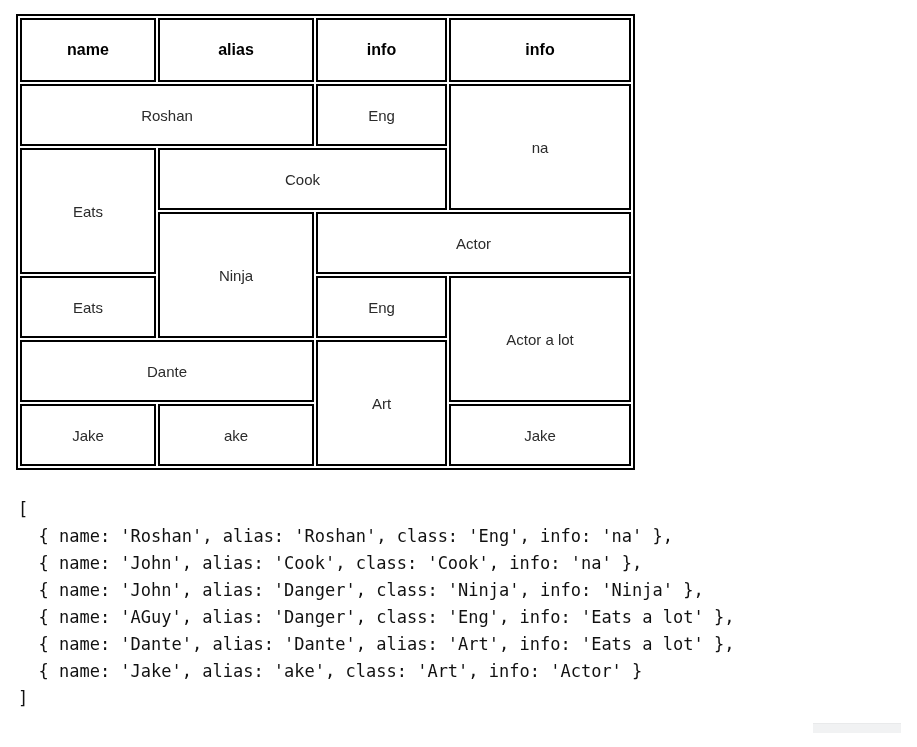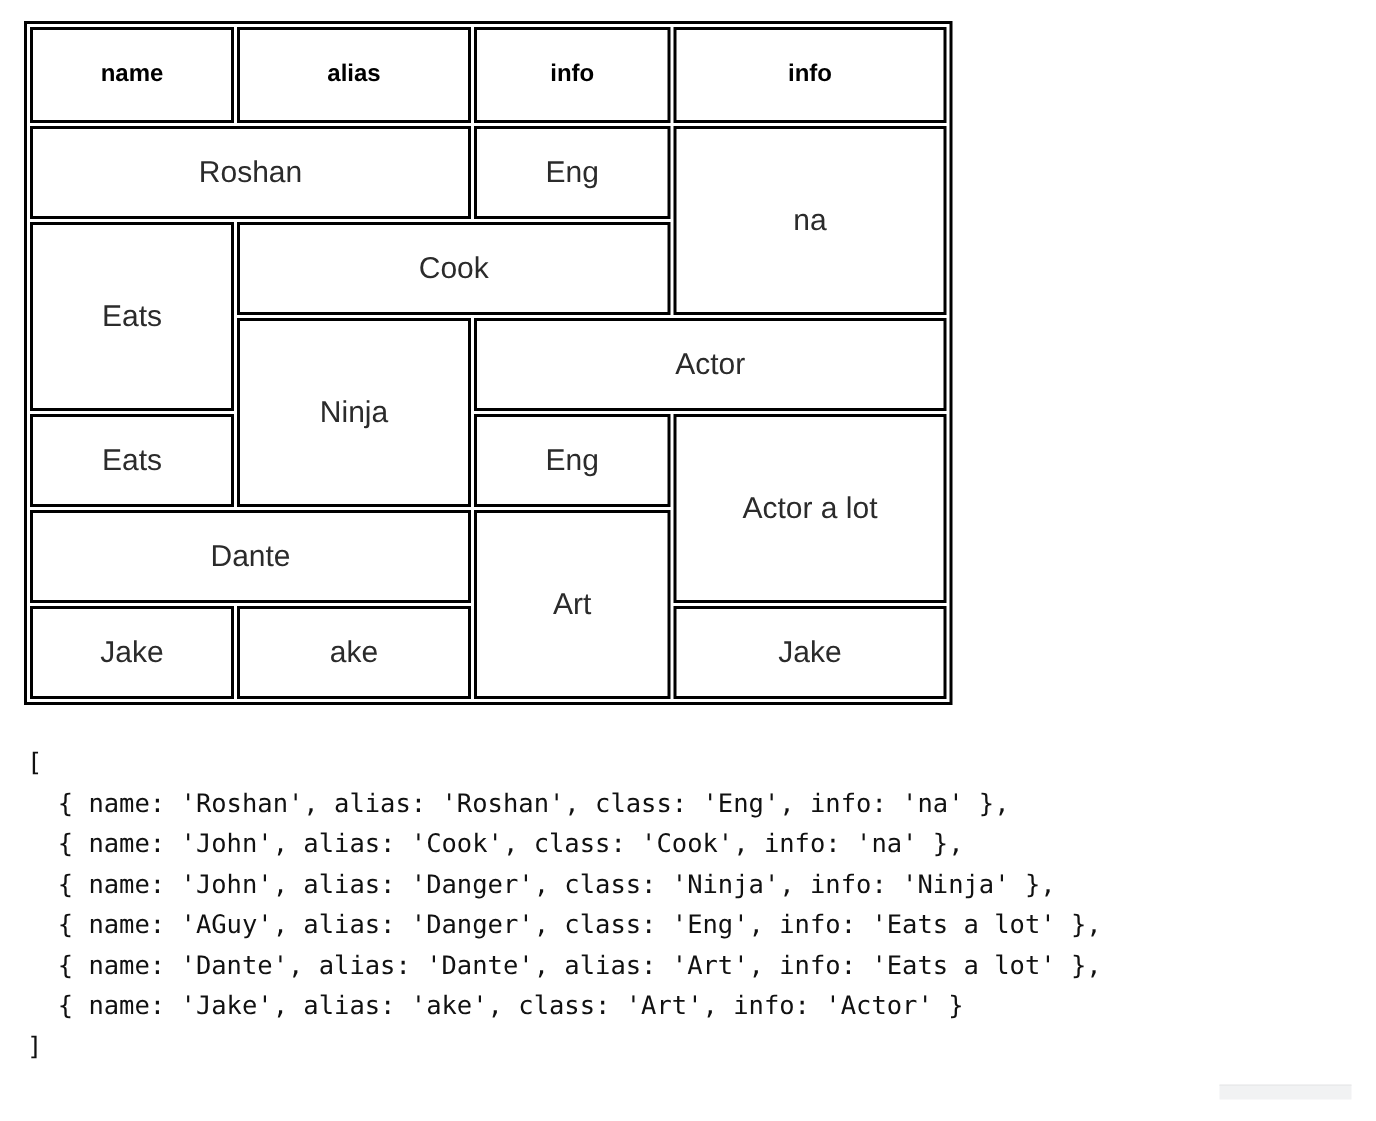--- a/index.html
+++ b/index.html
@@ -35,21 +35,21 @@
     overflow: hidden;
     background: #ffffff;
   }
   table.merged th {
     font-size: 16px;
     font-weight: bold;
     color: #000000;
     height: 64px;
   }
   table.merged td {
-    font-size: 20px;
+    font-size: 15px;
     font-weight: normal;
     color: #2b2b2b;
     height: 62px;
   }
   .code {
     margin-top: 26px;
     margin-left: 2px;
     font-family: "DejaVu Sans Mono", "Liberation Mono", monospace;
     font-size: 17px;
     line-height: 27px;

